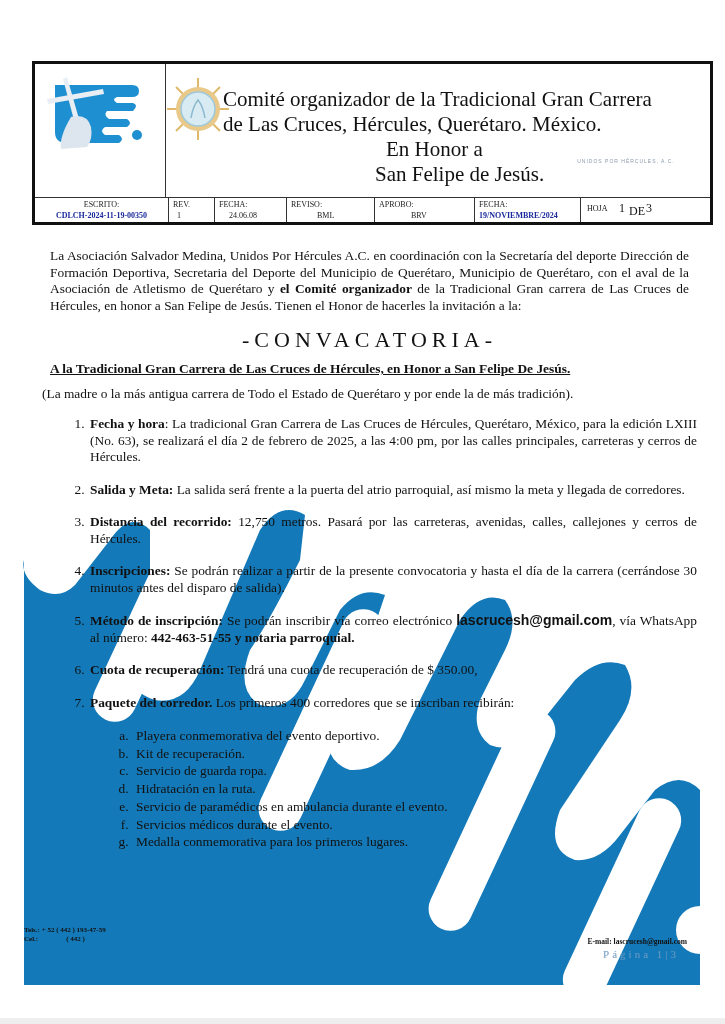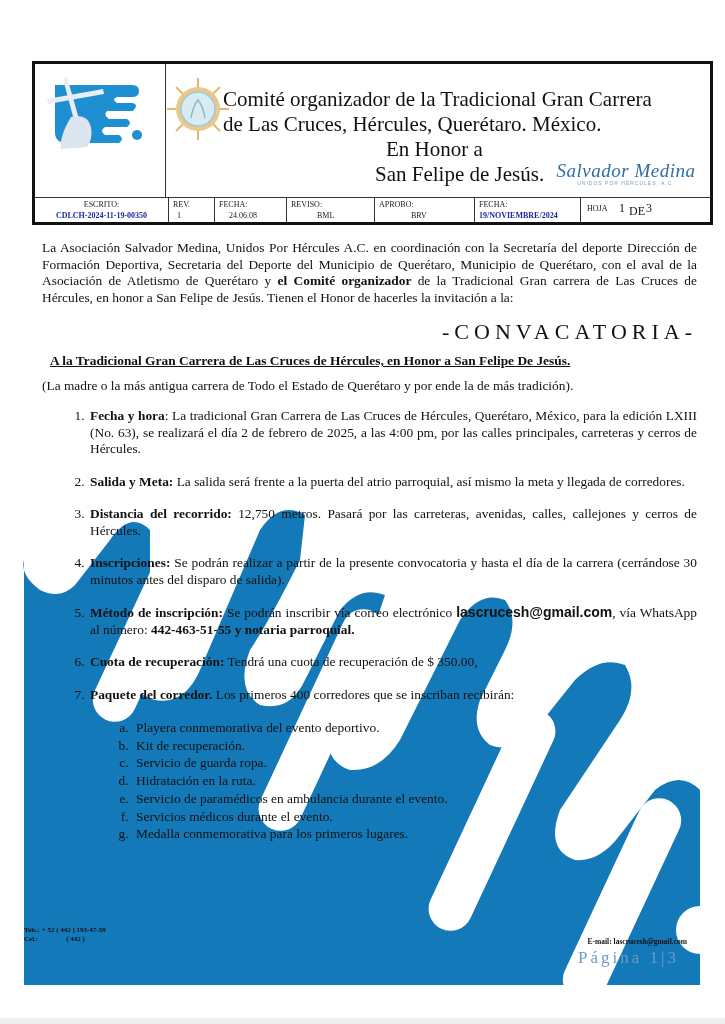--- a/index.html
+++ b/index.html
@@ -26,35 +26,35 @@
   .title-lines .l1, .title-lines .l2 { display:block; white-space:nowrap; }
   .title-lines .l3 { display:block; padding-left:163px; white-space:nowrap; }
   .title-lines .l4 { display:block; padding-left:152px; white-space:nowrap; }
 
   .sm-logo { position:absolute; right:4px; top:96px; width:160px; text-align:center; }
   .sm-logo .name { font-family:"Liberation Serif", serif; font-style:italic; font-size:19px; color:#2d6ea8; letter-spacing:0.5px; }
   .sm-logo .sub { font-family:"Liberation Sans", sans-serif; font-size:5px; color:#8a9aac; letter-spacing:1px; margin-top:-2px; }
 
   
   .content { position:absolute; left:42px; top:240px; width:655px; z-index:3; font-size:13.4px; line-height:16.5px; }
-  .intro { text-align:justify; margin:0; }
-  .conv-title { text-align:right; font-size:22px; letter-spacing:5px; margin:13px 0 8px 0; line-height:26px; }
+  .intro { text-align:justify; margin:8px; }
+  .conv-title { text-align:center; font-size:22px; letter-spacing:5px; margin:13px 0 8px 0; line-height:26px; }
   .subtitle { font-weight:bold; text-decoration:underline; margin:8px; }
   .subnote { margin:0 0 14px 0; }
   ol.main { margin:0; padding-left:46px; }
   ol.main > li { text-align:justify; margin-bottom:16px; padding-left:2px; }
   ol.main > li b { font-weight:bold; }
   .email-strong { font-family:"Liberation Sans", sans-serif; font-weight:bold; font-size:14px; }
   ol.sub { list-style-type:lower-alpha; margin:16px 0 0 0; padding-left:42px; }
   ol.sub li { margin:0; padding-left:4px; text-align:left; line-height:17.7px; }
 
   .footer-left { position:absolute; left:24px; top:926px; font-size:7px; font-weight:bold; line-height:9px; z-index:3; color:#111; }
   .footer-left .row span.gap { display:inline-block; width:28px; }
   .footer-email { position:absolute; right:38px; top:937px; font-size:7.5px; font-weight:bold; z-index:3; color:#111; }
-  .footer-page { position:absolute; right:46px; top:948px; font-size:17px; letter-spacing:3px; color:#6f9bc4; z-index:3; }
+  .footer-page { position:absolute; right:46px; top:948px; font-size:11px; letter-spacing:3px; color:#6f9bc4; z-index:3; }
 </style>
 </head>
 <body>
 
 <svg id="bg-art" viewBox="0 0 725 1024" xmlns="http://www.w3.org/2000/svg">
   <g fill="#1479b8">
     <path d="M24 560 Q20 575 40 590 Q60 600 75 585 L110 540 Q130 510 150 530 L150 580 Q140 620 130 640 Q120 690 155 700 Q185 705 200 670 L260 530 Q280 500 305 515 L300 560 Q270 620 250 650 Q235 690 260 705 Q290 712 305 680 L340 610 Q360 585 385 595 L370 640 Q350 690 330 720 Q320 760 350 770 Q380 772 400 740 L460 620 Q480 590 505 600 Q520 620 505 650 L480 700 Q470 730 490 745 Q515 755 535 730 L575 680 Q600 655 625 665 Q640 690 620 720 L560 810 Q545 850 575 860 Q600 862 620 835 L655 790 Q680 770 700 790 L700 985 L24 985 Z"></path>
   </g>
   <g fill="#ffffff">
     <rect x="130" y="510" width="44" height="220" rx="22" transform="rotate(25 152 620)"></rect>
@@ -87,21 +87,20 @@
       <circle cx="31" cy="33" r="17" fill="#d8ebf2" stroke="#9fc8db" stroke-width="1.5"></circle>
       <path d="M24 42 Q26 30 31 24 Q36 30 38 42" fill="none" stroke="#8ab8cf" stroke-width="1.5"></path>
     </svg>
     <div class="title-lines">
       <span class="l1">Comité organizador de la Tradicional Gran Carrera</span>
       <span class="l2">de Las Cruces, Hércules, Querétaro. México.</span>
       <span class="l3">En Honor a</span>
       <span class="l4">San Felipe de Jesús.</span>
     </div>
     <div class="sm-logo">
-      <div class="name">Salvador Medina</div>
       <div class="sub">UNIDOS POR HÉRCULES, A.C.</div>
     </div>
   </div>
   <div class="hdr-grid">
     <div class="cell" style="width:134px;">
       <span class="lbl" style="left:0;right:0;text-align:center;">ESCRITO:</span>
       <span class="val blue" style="left:0;right:0;text-align:center;">CDLCH-2024-11-19-00350</span>
     </div>
     <div class="cell" style="width:46px;">
       <span class="lbl">REV.</span>

